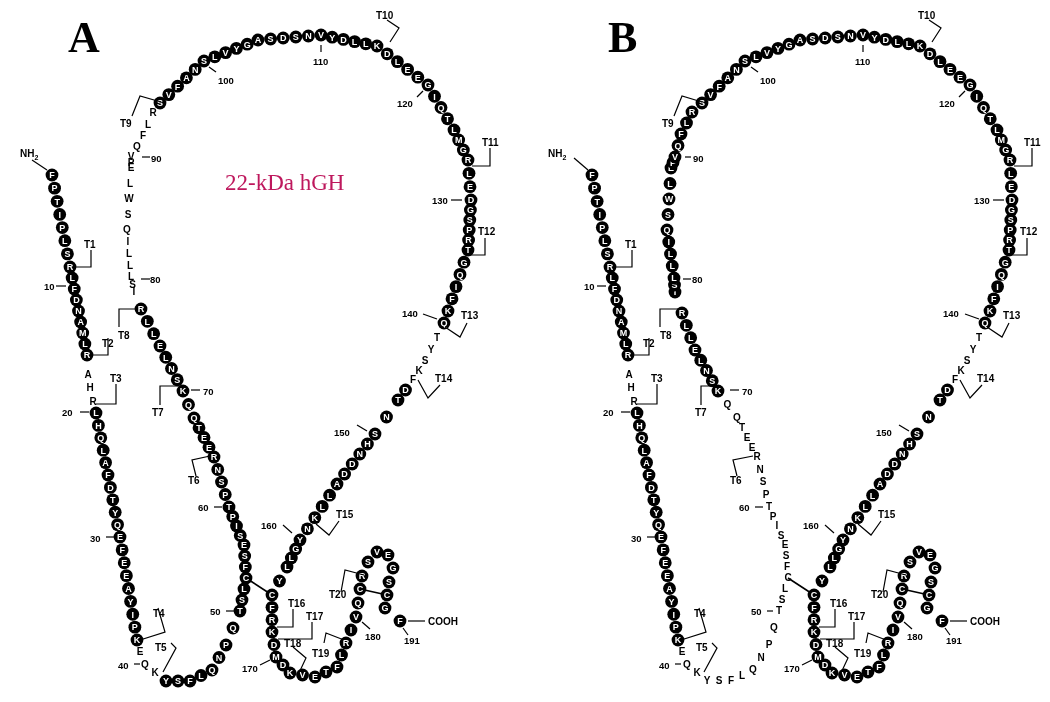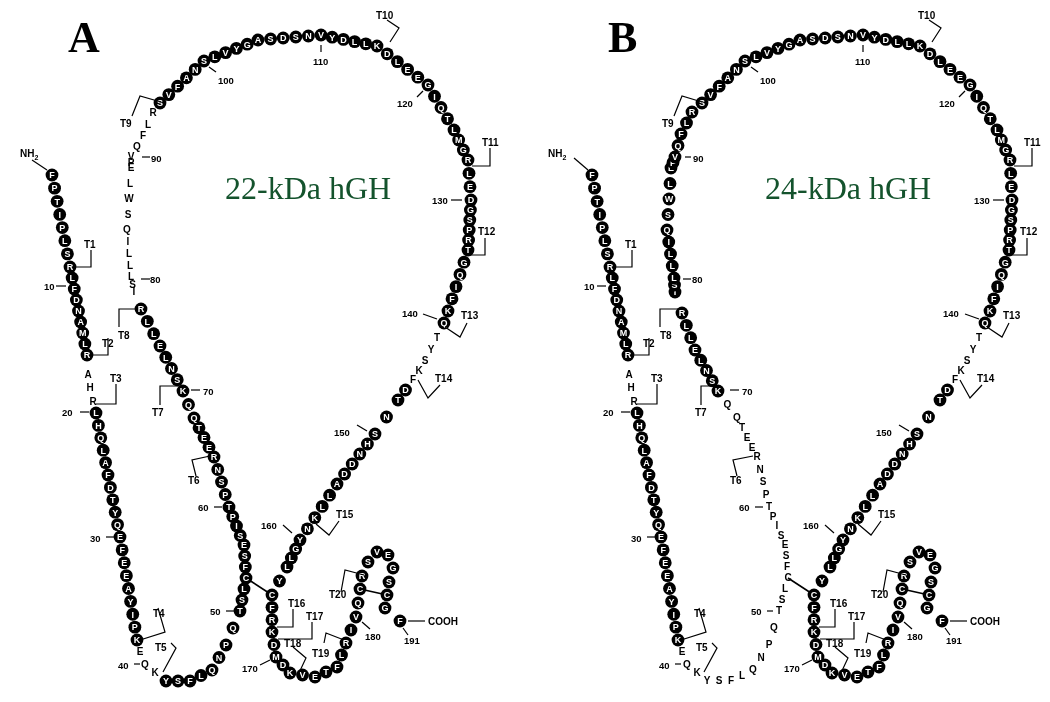--- a/index.html
+++ b/index.html
@@ -1,21 +1,21 @@
 <!DOCTYPE html>
 <html><head>
 <meta charset="utf-8">
 <style>
   html, body { margin:0; padding:0; background:#ffffff; }
   body { width:1050px; height:702px; position:relative; overflow:hidden; font-family:"Liberation Sans", sans-serif; }
   .panel { position:absolute; top:0; width:525px; height:702px; }
   #panel-a { left:0; }
   #panel-b { left:525px; }
   .panel-letter { position:absolute; font-family:"Liberation Serif", serif; font-weight:bold; font-size:44px; color:#000; }
-  .panel-title { position:absolute; font-family:"Liberation Serif", serif; font-size:32px; color:#14532d; white-space:nowrap; }
+  .panel-title { position:absolute; font-family:"Liberation Serif", serif; font-size:23px; color:#be185d; white-space:nowrap; }
   svg.diagram { position:absolute; left:0; top:0; width:525px; height:702px; overflow:visible; }
   svg text { font-family:"Liberation Sans", sans-serif; font-weight:bold; }
 </style>
 </head>
 <body>
 
 <div class="panel" id="panel-a">
   <div class="panel-letter" id="letter-a" style="left: 68px; top: 12px;">A</div>
   <div class="panel-title" id="title-a" style="left: 225px; top: 170px;">22-kDa hGH</div>
   <svg class="diagram" id="svg-a" viewBox="0 0 525 702">
@@ -837,21 +837,20 @@
       <text x="284" y="647" font-size="10">T18</text>
       <polyline points="324,643 326,633 344,640" fill="none" stroke="#000000" stroke-width="1.2"></polyline>
       <text x="312" y="657" font-size="10">T19</text>
       <polyline points="364,575 345,570 341,592" fill="none" stroke="#000000" stroke-width="1.2"></polyline>
       <text x="329" y="598" font-size="10">T20</text>
     </svg>
 </div>
 
 <div class="panel" id="panel-b">
   <div class="panel-letter" id="letter-b" style="left: 83px; top: 12px;">B</div>
-  <div class="panel-title" id="title-b" style="left: 240px; top: 170px;">24-kDa hGH</div>
   <svg class="diagram" id="svg-b" viewBox="0 0 525 702">
       <line x1="263" y1="578" x2="289" y2="595" stroke="#000000" stroke-width="1.6"></line>
       <line x1="377" y1="589" x2="404" y2="595" stroke="#000000" stroke-width="1.6"></line>
       <line x1="49" y1="158" x2="63" y2="170" stroke="#000000" stroke-width="1.2"></line>
       <text x="23" y="157" font-size="10">NH<tspan font-size="7" dy="3">2</tspan></text>
       <line x1="425" y1="621" x2="442" y2="621" stroke="#000000" stroke-width="1.2"></line>
       <text x="445" y="625" font-size="10">COOH</text>
       <g>
         <circle cx="67" cy="175" r="6.4" fill="#000000"></circle>
         <text x="67" y="178.3" text-anchor="middle" font-size="9" fill="#ffffff">F</text>

